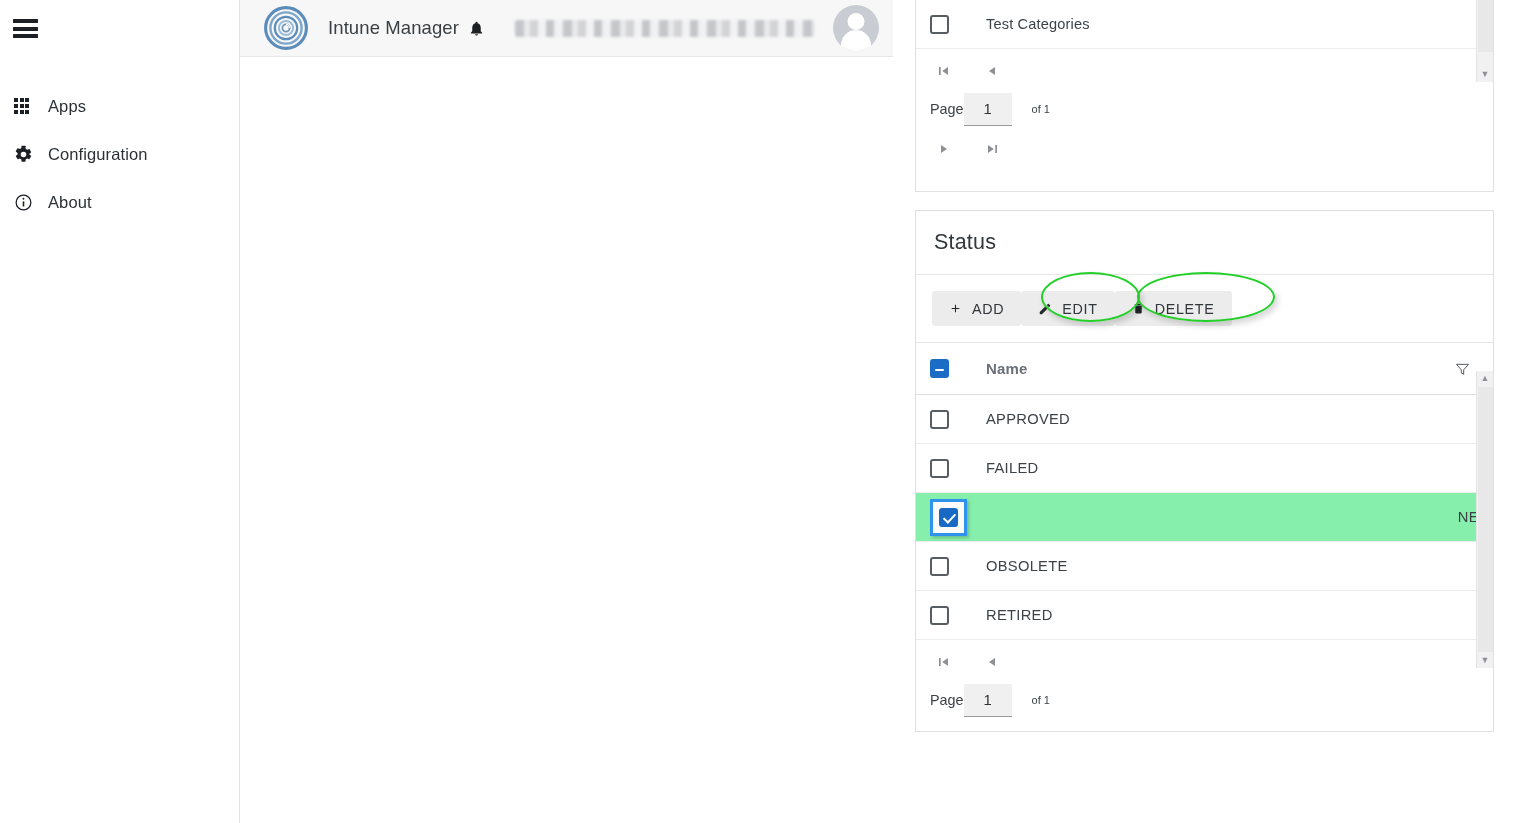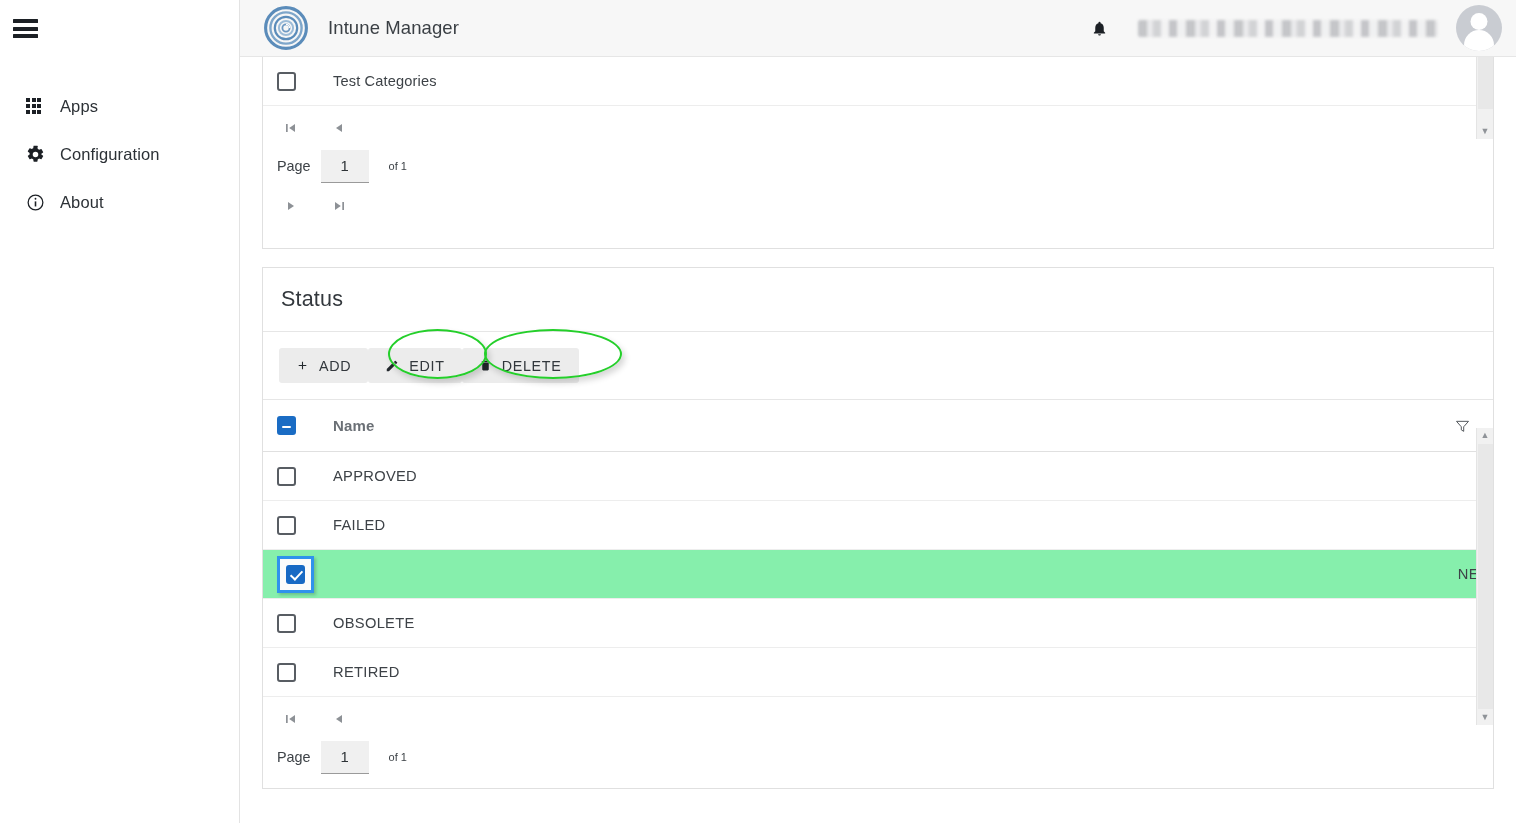--- a/index.html
+++ b/index.html
@@ -37,21 +37,21 @@
   }
   .hamburger {
     width: 25px; height: 19px;
     display: flex; flex-direction: column; justify-content: space-between;
     cursor: pointer;
   }
   .hamburger span {
     display: block; height: 4px; width: 25px;
     background: #1c2025; border-radius: 0.5px;
   }
-  .nav-list { margin-top: 25px; padding-left: 12px; }
+  .nav-list { margin-top: 25px; }
   .nav-item {
     display: flex;
     align-items: center;
     height: 48px;
     padding-left: 14px;
     cursor: pointer;
     font-size: 16.5px;
     color: #2c3136;
   }
   .nav-icon {
@@ -68,21 +68,21 @@
     grid-template-rows: repeat(3, 4px);
     gap: 1.6px;
   }
   .ico-grid i { background: #1c2025; display: block; width: 4px; height: 4px; }
 
   
   .main {
     flex: 1;
     height: 823px;
     display: flex;
-    flex-direction: column;
+    flex-direction: row;
     position: relative;
     background: #ffffff;
     overflow: hidden;
   }
   .topbar {
     height: 57px; min-height: 57px;
     background: #f7f7f7;
     border-bottom: 1px solid #e6e6e6;
     display: flex;
     align-items: center;
@@ -248,21 +248,21 @@
     width: 20px; height: 20px;
     display: flex; align-items: center; justify-content: center;
     cursor: pointer; color: #8d9196;
   }
   .pg-mid {
     display: flex; align-items: center;
     gap: 0px;
     margin-top: 8px;
     height: 34px;
   }
-  .pg-label { font-size: 14.4px; color: #3d4247; margin-right: 10px; }
+  .pg-label { font-size: 14.4px; color: #3d4247; }
   .pg-input {
     width: 48px; height: 33px;
     background: #f0f0f0;
     border: none; border-bottom: 1px solid #9a9a9a;
     text-align: center;
     font-size: 14.8px;
     color: #2e3337;
     font-family: "Liberation Sans", sans-serif;
     outline: none;
   }

